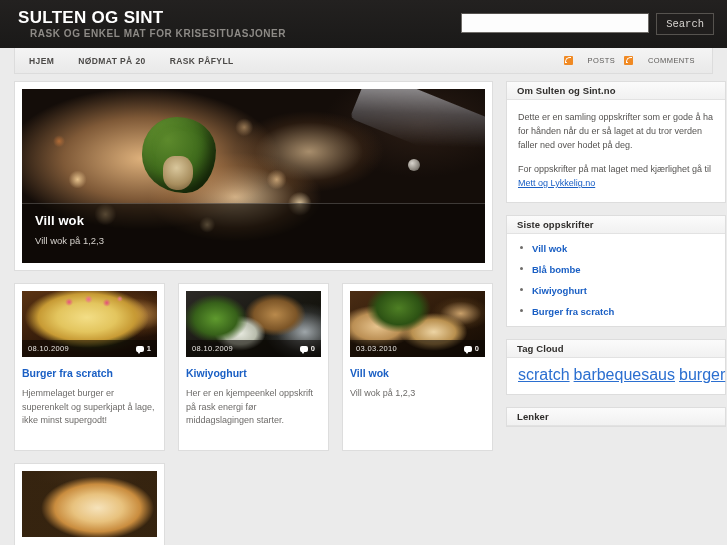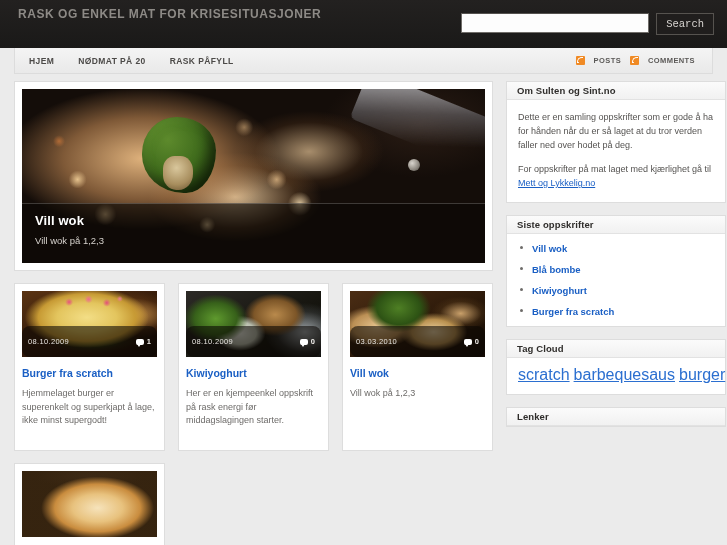--- a/index.html
+++ b/index.html
@@ -29,24 +29,24 @@
     color: #ffffff;
     font-size: 17px;
     font-weight: bold;
     letter-spacing: 0.3px;
     line-height: 19px;
     margin: 0;
     text-transform: uppercase;
   }
   .brand-tagline {
     color: #8d8a86;
-    font-size: 12px;
+    font-size: 10px;
     letter-spacing: 0.55px;
     line-height: 11px;
-    margin: 1px 0 0 0;
+    margin: 1px 0 0 12px;
     text-transform: uppercase;
     font-weight: bold;
   }
   .search-area {
     position: absolute;
     right: 13px;
     top: 13px;
     display: flex;
     align-items: stretch;
     gap: 7px;
@@ -118,24 +118,24 @@
   .feeds {
     margin-left: auto;
     display: flex;
     align-items: center;
     padding-right: 12px;
     gap: 4px;
   }
   .feed-link {
     display: flex;
     align-items: center;
-    gap: 9px;
+    gap: 15px;
     color: #5b5957;
     font-size: 7.5px;
-    font-weight: bold;
+    font-weight: normal;
     letter-spacing: 0.4px;
     text-transform: uppercase;
     text-decoration: none;
     padding-right: 5px;
   }
   .rss-ico {
     display: inline-block;
     width: 9px; height: 9px;
     background: #f08a24;
     border-radius: 1px;
@@ -327,27 +327,26 @@
   .ph-soup {
     position: absolute; inset: 0;
     background:
       radial-gradient(ellipse 44% 50% at 56% 56%, #f6e3bb 0%, #e8c27e 42%, #c98c3e 72%, rgba(150,95,35,0.3) 95%),
       radial-gradient(ellipse 58% 26% at 50% 8%, #171310 0%, #0c0a07 70%),
       linear-gradient(170deg, #3a2210 0%, #1d1007 60%, #0d0703 100%);
   }
   .media-strip {
     position: absolute;
     left: 0; right: 0; bottom: 0;
-    height: 31px;
+    height: 17px;
     background: rgba(10,7,4,0.58);
     display: flex;
     align-items: center;
     justify-content: space-between;
     padding: 0 6px;
-    border-radius: 8px;
   }
   .media-date {
     color: #e6e3df;
     font-size: 7.5px;
     letter-spacing: 0.35px;
   }
   .media-comments {
     display: flex;
     align-items: center;
     gap: 3px;
@@ -454,20 +453,21 @@
     text-decoration: underline;
     margin-right: 4px;
     white-space: nowrap;
   }
 </style>
 </head>
 <body>
 
 <div class="site-header">
   <div class="brand">
+    <h1 class="brand-title">SULTEN OG SINT</h1>
     <p class="brand-tagline">RASK OG ENKEL MAT FOR KRISESITUASJONER</p>
   </div>
   <form class="search-area">
     <input class="search-input" type="text" placeholder="" style="">
     <button class="search-button" type="submit">Search</button>
   </form>
 </div>
 
 <div class="nav-wrap">
   <div class="nav-bar">

